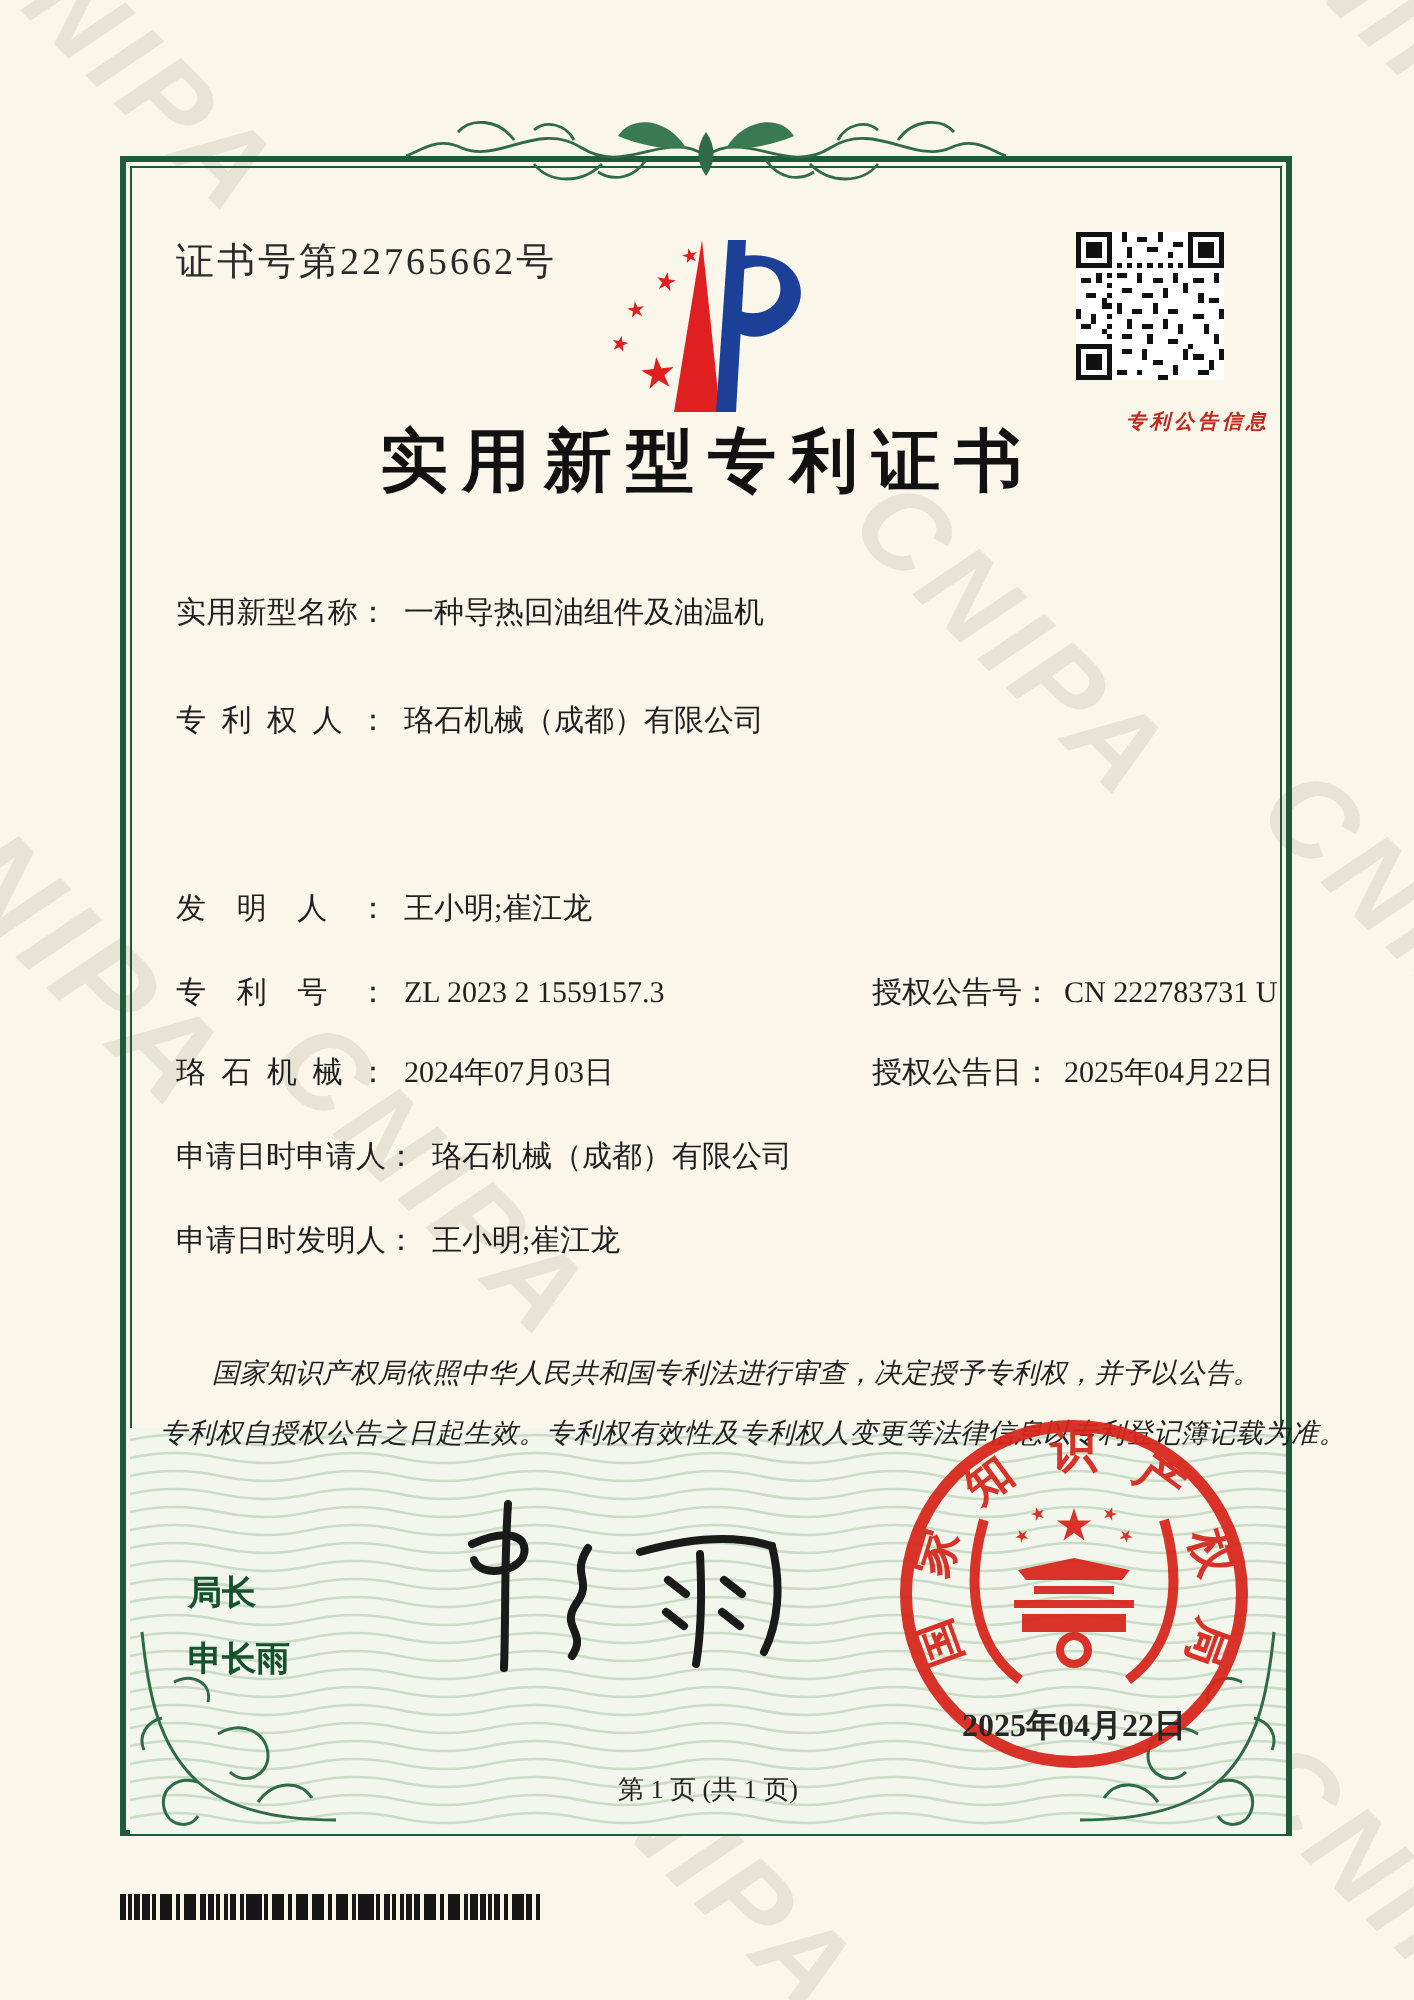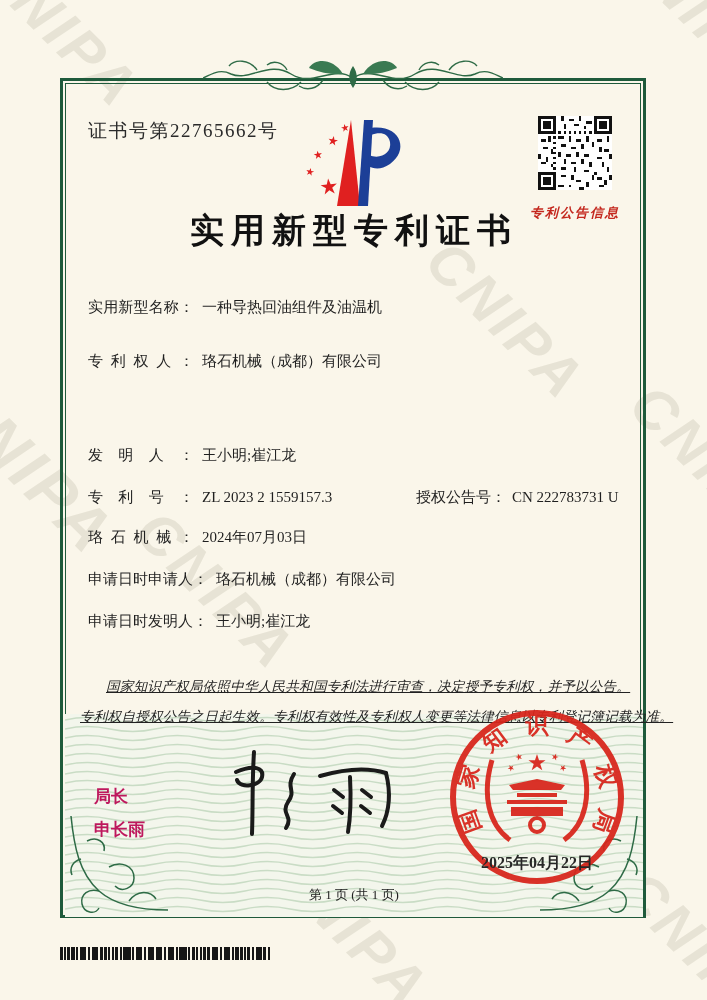--- a/index.html
+++ b/index.html
@@ -37,50 +37,49 @@
   .corner-br{position:absolute; right:2px; bottom:2px;}
   .corner-bl{position:absolute; left:2px; bottom:2px; transform:scaleX(-1);}
   
   .cert-no{
     position:absolute; left:24px; top:36px; font-size:19px; letter-spacing:1.5px; color:#2a2a2a;
   }
   .logo{position:absolute; left:224px; top:26px;}
   .qr-wrap{position:absolute; left:474px; top:34px; width:74px;}
   .qr{width:74px; height:74px; background:#fff; display:block;}
   .qr-label{
-    position:absolute; left:-23px; top:88px; width:120px; text-align:center;
-    font-size:13px; letter-spacing:2px; color:#c4281e; font-style:italic; font-weight:600;
+    position:absolute; left:-23px; top:88px; width:120px; text-align:right;
+    font-size:10px; letter-spacing:2px; color:#c4281e; font-style:italic; font-weight:600;
   }
   .title{
     position:absolute; left:0; top:126px; width:100%; text-align:center;
     font-size:34px; font-weight:700; letter-spacing:7px; color:#111;
   }
   
   .frow{position:absolute; left:24px; right:8px; font-size:15px; line-height:26px;}
   .flabel{display:inline-block; vertical-align:top;}
   .flabel.j{width:106px; text-align:justify; text-align-last:justify; margin-right:8px;}
   .flabel.n{margin-right:8px;}
   .fvalue{display:inline-block; vertical-align:top;}
   .fvalue.wrap{width:424px;}
-  .col2{position:absolute; left:328px; top:0; white-space:nowrap;}
+  .col2{position:absolute; left:348px; top:0; white-space:nowrap;}
   .col2 .flabel{margin-right:6px;}
   
   .decl{
     position:absolute; left:16px; width:548px; top:590px;
     font-size:13.6px; line-height:30px; font-style:italic; color:#222;
     letter-spacing:0.2px;
-    text-decoration:underline;
   }
   .decl .l1{padding-left:26px; white-space:nowrap;}
   .decl .l2{white-space:nowrap;}
   
   .sig-block{
     position:absolute; left:30px; top:698px;
     font-family:"Liberation Sans","DejaVu Sans",sans-serif;
-    font-size:17px; font-weight:600; color:#be185d; line-height:33px;
+    font-size:17px; font-weight:600; color:#14532d; line-height:33px;
   }
   .signature{position:absolute; left:138px; top:662px;}
   
   .seal{position:absolute; left:384px; top:626px; opacity:0.94;}
   
   .page-num{
     position:absolute; left:0; top:804px; width:100%; text-align:center;
     font-size:13px; color:#222;
   }
   .barcode{
@@ -240,20 +239,21 @@
     </div>
     <div class="frow" style="top:360px">
       <span class="flabel j">发明人：</span><span class="fvalue">王小明;崔江龙</span>
     </div>
     <div class="frow" style="top:402px">
       <span class="flabel j">专利号：</span><span class="fvalue">ZL 2023 2 1559157.3</span>
       <span class="col2"><span class="flabel">授权公告号：</span><span class="fvalue">CN 222783731 U</span></span>
     </div>
     <div class="frow" style="top:442px">
       <span class="flabel j">珞石机械：</span><span class="fvalue">2024年07月03日</span>
+      <span class="col2"><span class="flabel">授权公告日：</span><span class="fvalue">2025年04月22日</span></span>
     </div>
     <div class="frow" style="top:526px">
       <span class="flabel n">申请日时发明人：</span><span class="fvalue">王小明;崔江龙</span>
     </div>
     <div class="frow" style="top:484px">
       <span class="flabel n">申请日时申请人：</span><span class="fvalue">珞石机械（成都）有限公司</span>
     </div>
 
     <div class="decl">
       <div class="l1">国家知识产权局依照中华人民共和国专利法进行审查，决定授予专利权，并予以公告。</div>

